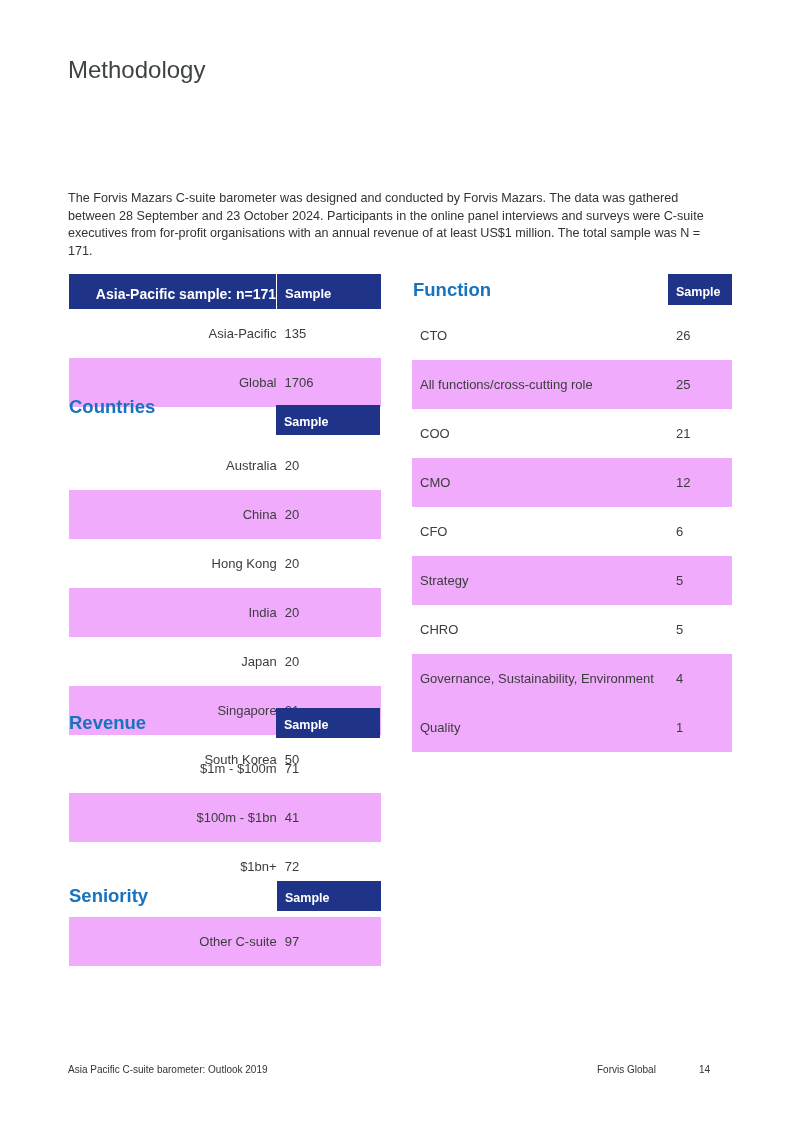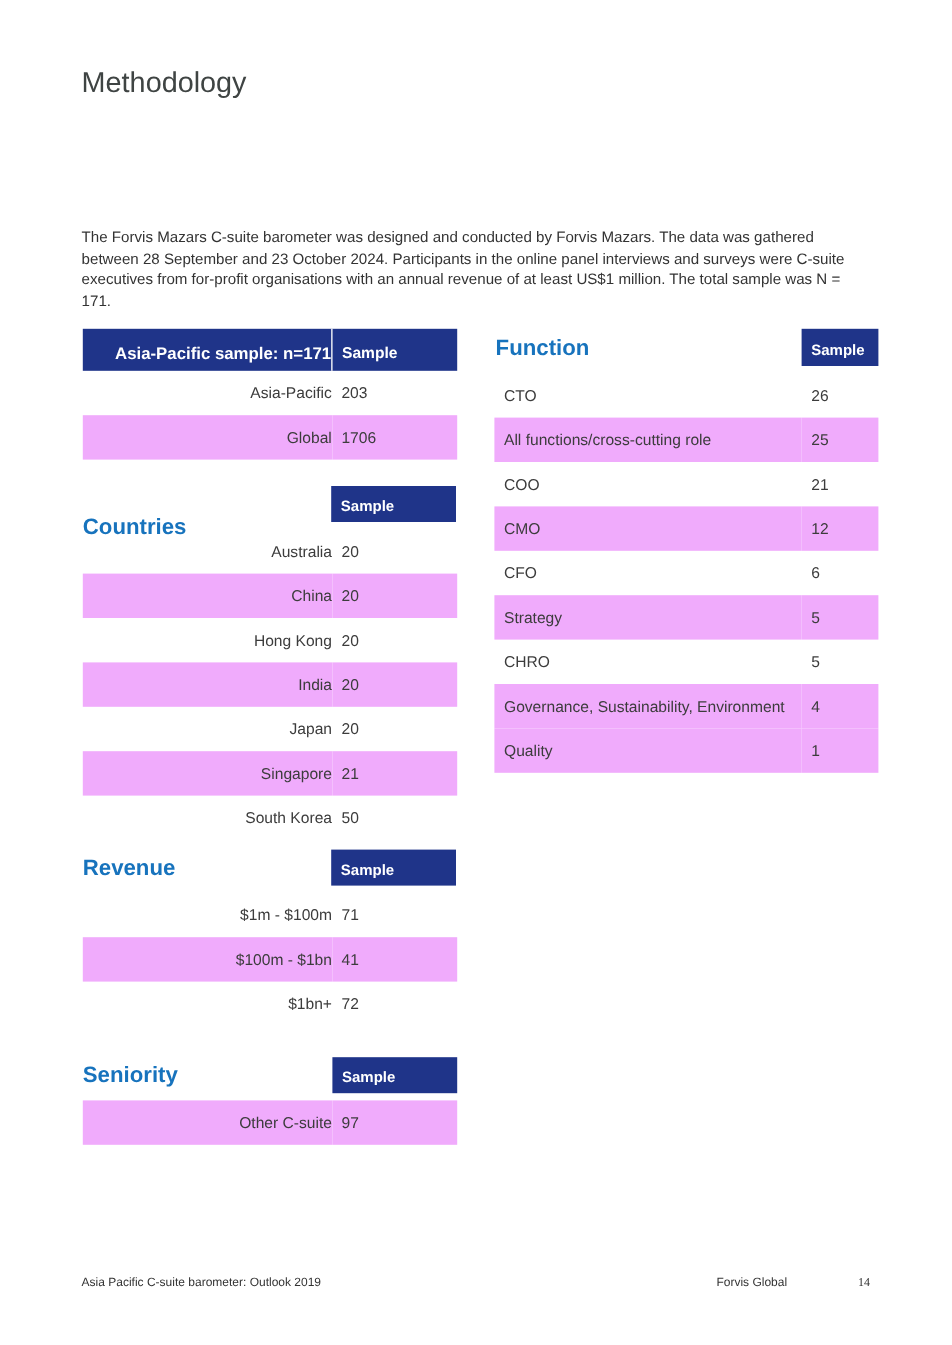--- a/index.html
+++ b/index.html
@@ -2,21 +2,21 @@
 <html><head>
 <meta charset="utf-8">
 <style>
   html, body { margin: 0; padding: 0; background: #ffffff; }
   body { width: 793px; height: 1121px; position: relative; overflow: hidden;
          font-family: "Liberation Sans", sans-serif; color: #3c3c3c; }
   .title { position: absolute; left: 68px; top: 56px; font-size: 24px; color: #3f4443; margin: 0; font-weight: normal; }
   .intro { position: absolute; left: 68px; top: 190px; width: 660px; font-size: 12.6px; line-height: 17.5px; color: #333; margin: 0; }
 
   .tbl { position: absolute; border-collapse: collapse; }
-  .tbl td { font-size: 13px; color: #3c3c3c; padding: 0 0 0 8px; height: 37px; vertical-align: middle; }
+  .tbl td { font-size: 13px; color: #3c3c3c; padding: 0 0 0 8px; height: 49px; vertical-align: middle; }
   .tbl tr.alt td { background: #f0abfc; }
   .tbl .c1 { width: 199px; text-align: right; }
   .tbl .c2 { width: 96px; }
 
   .hdr-full { background: #1f3489; }
   .hdr-full th { color: #fff; font-size: 13px; font-weight: bold; text-align: left; height: 31px; padding: 4px 0 0 8px; vertical-align: middle; }
   .hdr-full th.c2 { border-left: 1px solid #ffffff; }
   .sec-title { color: #1773bd; font-size: 18.5px; font-weight: bold; }
   .sample-box { position: absolute; background: #1f3489; color: #fff; font-size: 12.5px; font-weight: bold; padding-left: 8px; box-sizing: border-box; display: flex; align-items: flex-end; padding-bottom: 6px; }
 
@@ -29,30 +29,30 @@
 <p class="intro">The Forvis Mazars C-suite barometer was designed and conducted by Forvis Mazars. The data was gathered between 28 September and 23 October 2024. Participants in the online panel interviews and surveys were C-suite executives from for-profit organisations with an annual revenue of at least US$1 million. The total sample was N = 171.</p>
 
 <table class="tbl" style="left:69px; top:274px; width:312px;">
   <tbody>
       <tr class="hdr-full">
     <th class="c1" style="font-size:14px;">Asia-Pacific sample: n=171</th>
     <th class="c2">Sample</th>
   </tr>
   <tr>
         <td class="c1">Asia-Pacific</td>
-        <td class="c2">203</td>
+        <td class="c2">135</td>
       </tr>
   <tr class="alt">
         <td class="c1">Global</td>
         <td class="c2">1706</td>
       </tr>
 </tbody>
   </table>
 
-<div class="sec-title" style="position:absolute; left:69px; top:428px;">Countries</div>
+<div class="sec-title" style="position:absolute; left:69px; top:396px;">Countries</div>
 <div class="sample-box" style="left:276px; top:405px; width:104px; height:30px;">Sample</div>
 <table class="tbl" style="left:69px; top:441px; width:312px;">
   <tbody>
       <tr>
         <td class="c1">Australia</td>
         <td class="c2">20</td>
       </tr>
   <tr class="alt">
         <td class="c1">China</td>
         <td class="c2">20</td>
@@ -148,13 +148,13 @@
       </tr>
   <tr class="alt">
         <td>Quality</td>
         <td>1</td>
       </tr>
 </tbody>
   </table>
 
 <div class="footer" style="left:68px;">Asia Pacific C-suite barometer: Outlook 2019</div>
 <div class="footer" style="left:597px;">Forvis Global</div>
-<div class="footer" style="left:715px;font-family:Liberation Serif, serif;">14</div>
+<div class="footer" style="left:699px;">14</div>
 
 </body></html>

